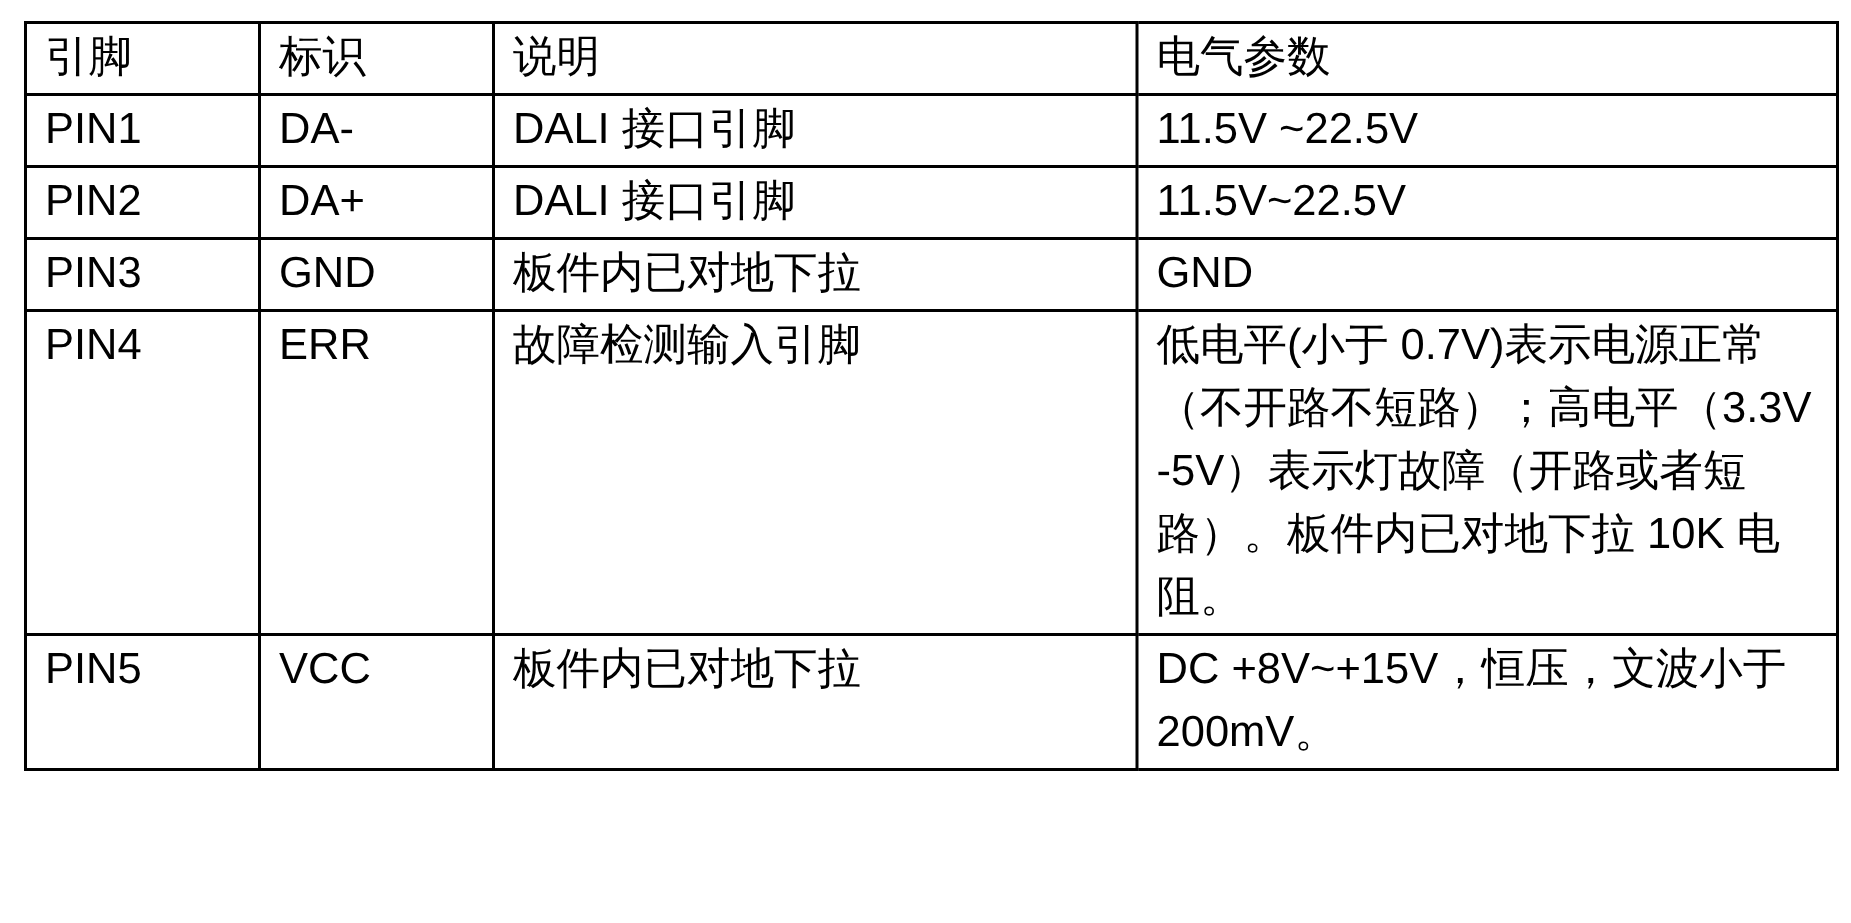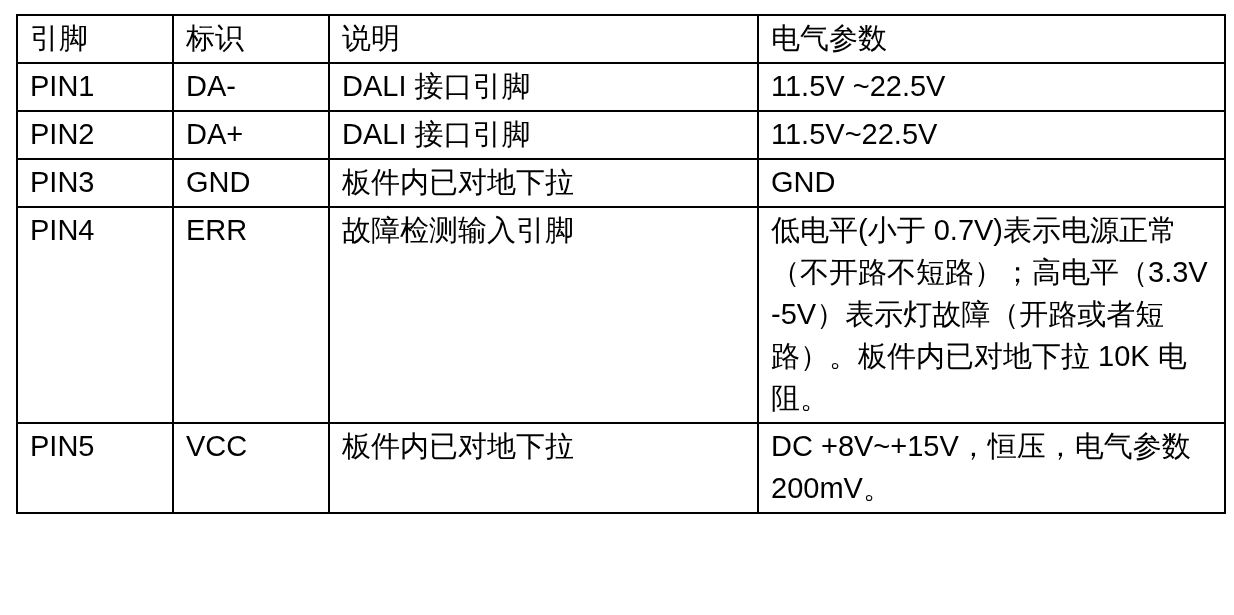--- a/index.html
+++ b/index.html
@@ -89,17 +89,17 @@
       <tr class="r-pin4">
         <td>PIN4</td>
         <td>ERR</td>
         <td>故障检测输入引脚</td>
         <td>低电平(小于 0.7V)表示电源正常（不开路不短路）；高电平（3.3V-5V）表示灯故障（开路或者短路）。板件内已对地下拉 10K 电阻。</td>
       </tr>
       <tr class="r-pin5">
         <td>PIN5</td>
         <td>VCC</td>
         <td>板件内已对地下拉</td>
-        <td>DC +8V~+15V，恒压，电气参数 200mV。</td>
+        <td>DC +8V~+15V，恒压，文波小于 200mV。</td>
       </tr>
     </tbody>
   </table>
 </div>
 
 </body></html>

